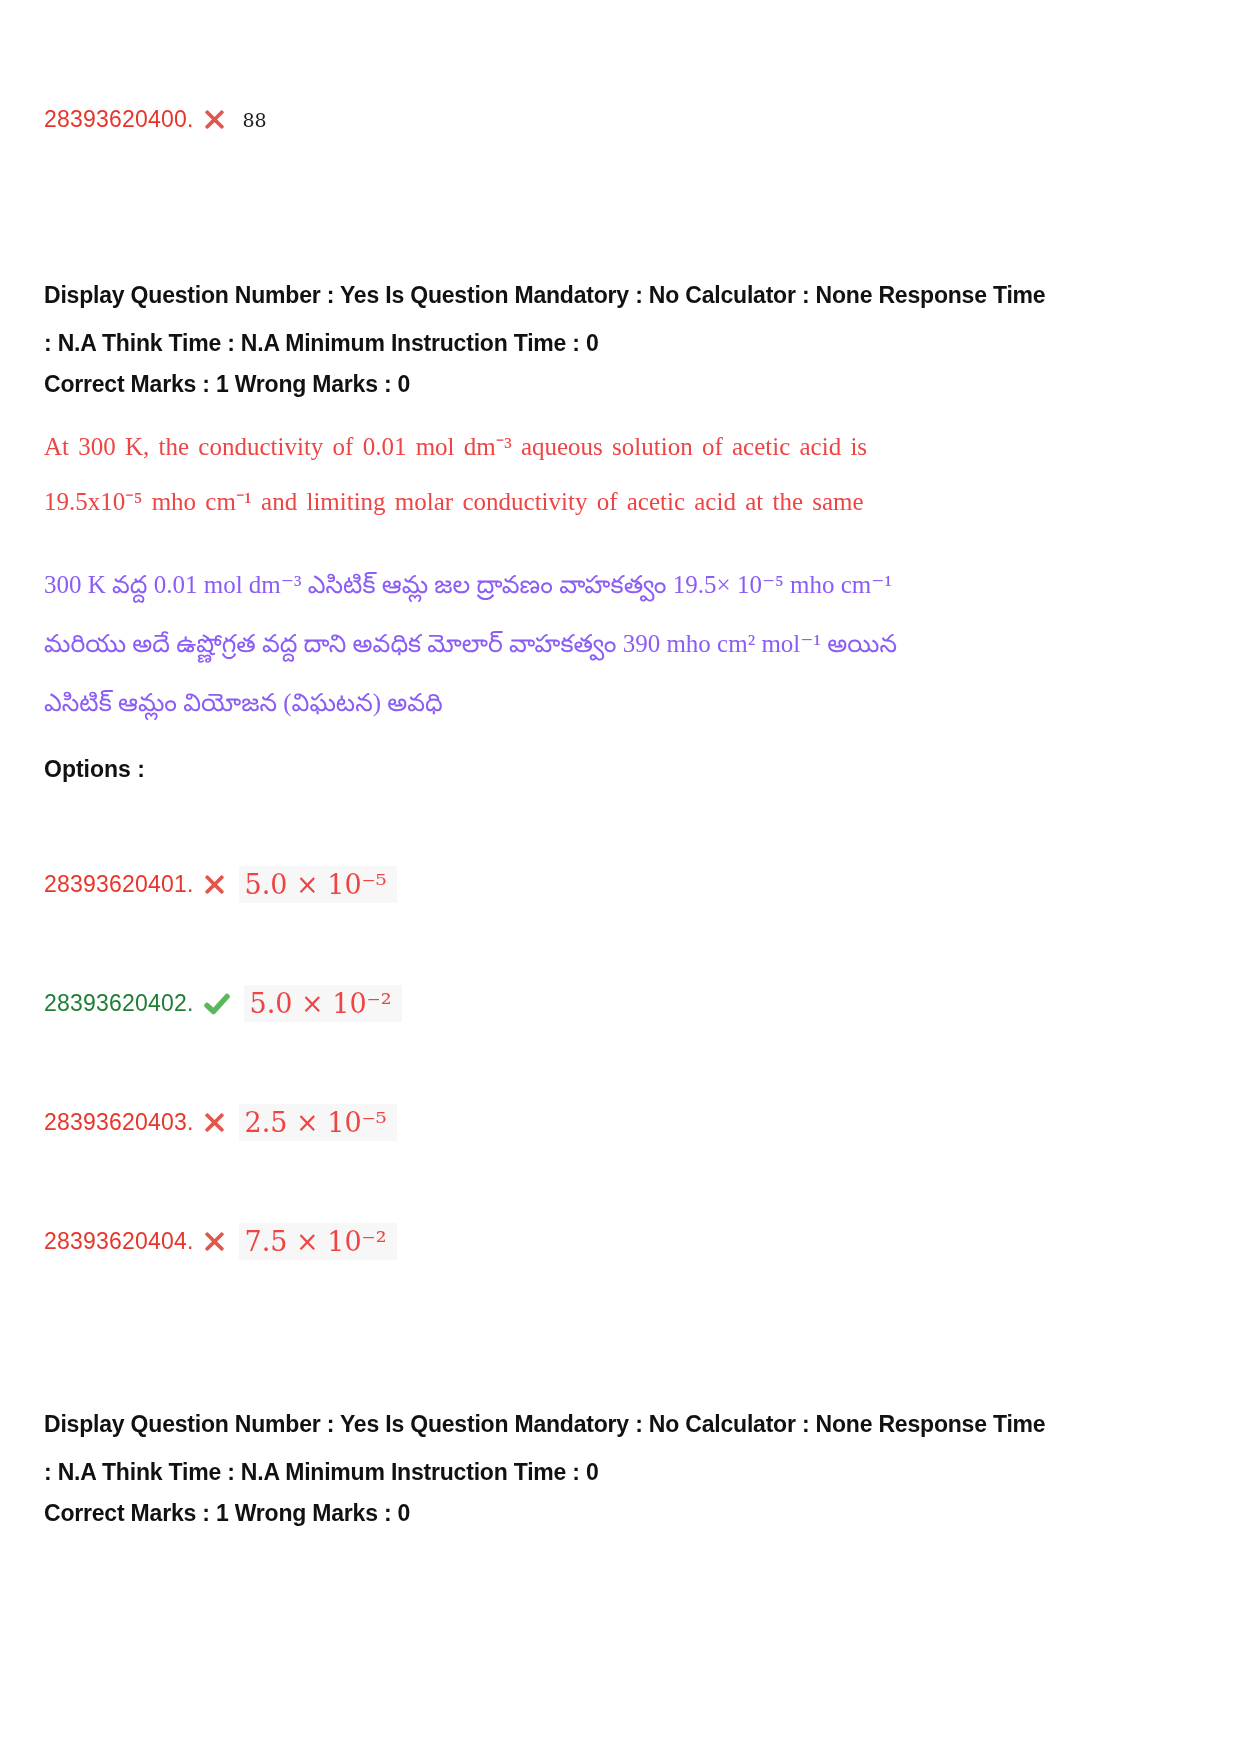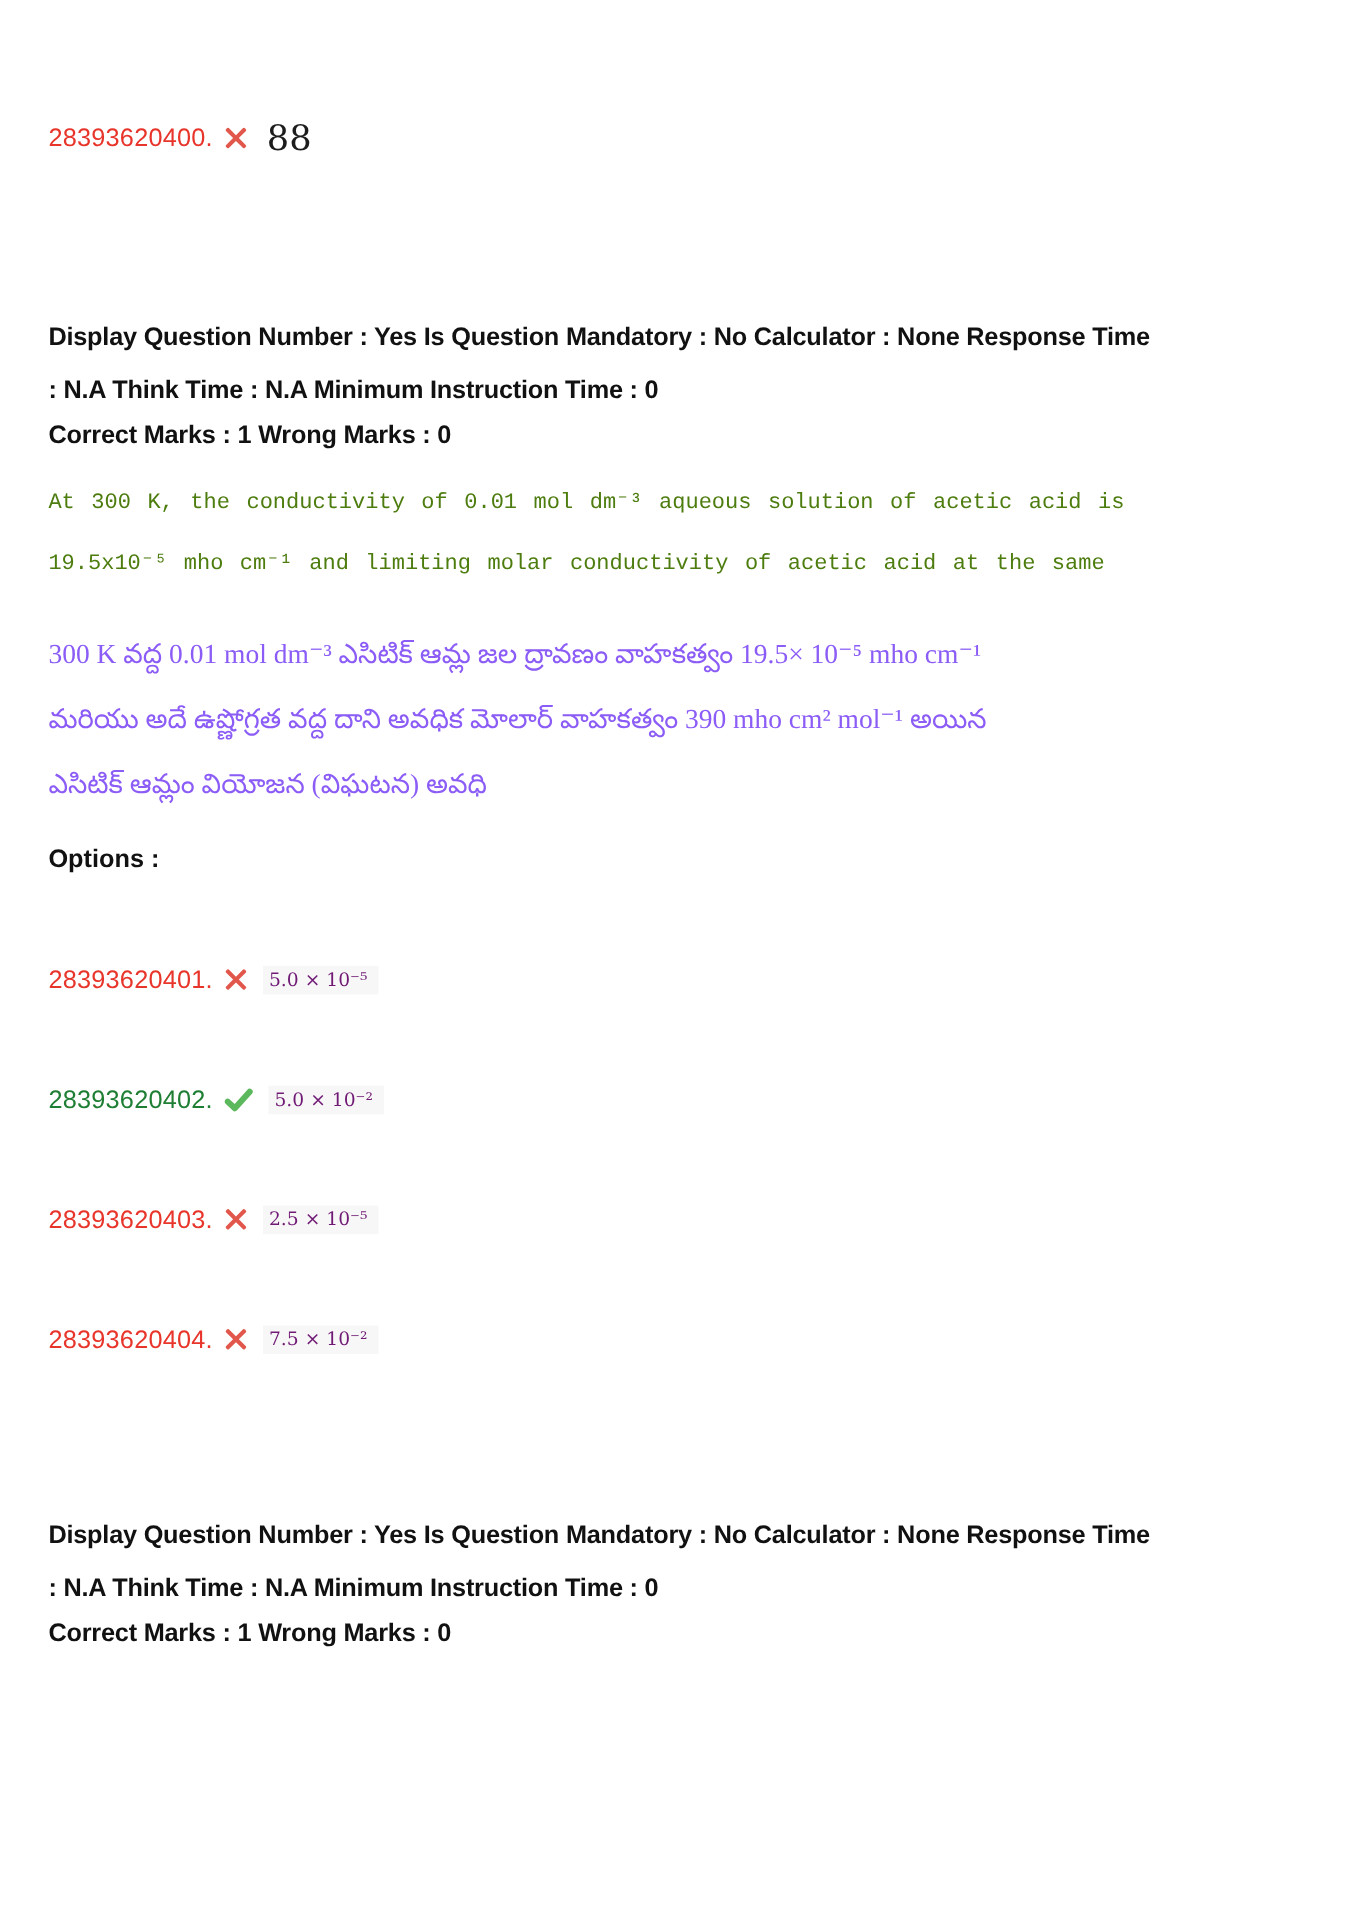--- a/index.html
+++ b/index.html
@@ -33,31 +33,31 @@
   }
   .opt-row[data-status="wrong"] .opt-id { color: #e8352b; }
   .opt-row[data-status="correct"] .opt-id { color: #1e7e34; }
   .opt-icon { display: inline-flex; align-items: center; }
   .opt-icon svg { display: none; }
   .opt-row[data-status="wrong"] .icon-cross { display: inline; }
   .opt-row[data-status="correct"] .icon-check { display: inline; }
 
   .opt-value {
     font-family: "DejaVu Serif", "Liberation Serif", serif;
-    font-size: 17px;
-    color: #701a75;
+    font-size: 27px;
+    color: #ef4444;
     background: #f7f7f7;
     padding: 3px 10px 3px 6px;
     margin-left: 4px;
     white-space: nowrap;
   }
   .opt-value.plain {
     background: transparent;
     color: #1c1c1c;
-    font-size: 32px;
+    font-size: 19px;
     padding: 0 4px;
   }
 
   #leading-option { padding-top: 106px; }
 
   
   .meta-block { margin-top: 0; }
   .meta-line {
     font-weight: 700;
     font-size: 23px;
@@ -71,26 +71,26 @@
     line-height: 30px;
     margin-top: 2px;
     letter-spacing: -0.2px;
   }
 
   #q141-meta { margin-top: 138px; }
 
   
   .q-english { margin-top: 20px; }
   .q-english .q-line {
-    font-family: Liberation Mono, monospace;
-    font-size: 20px;
+    font-family: Liberation Serif, serif;
+    font-size: 25px;
     line-height: 55px;
     word-spacing: 3px;
     white-space: nowrap;
-    color: #4d7c0f;
+    color: #ef4444;
   }
   .q-telugu { margin-top: 26px; }
   .q-telugu .q-line {
     font-family: "Liberation Serif", "DejaVu Serif", serif;
     font-size: 25px;
     line-height: 59px;
     white-space: nowrap;
     color: #8b5cf6;
   }
 

